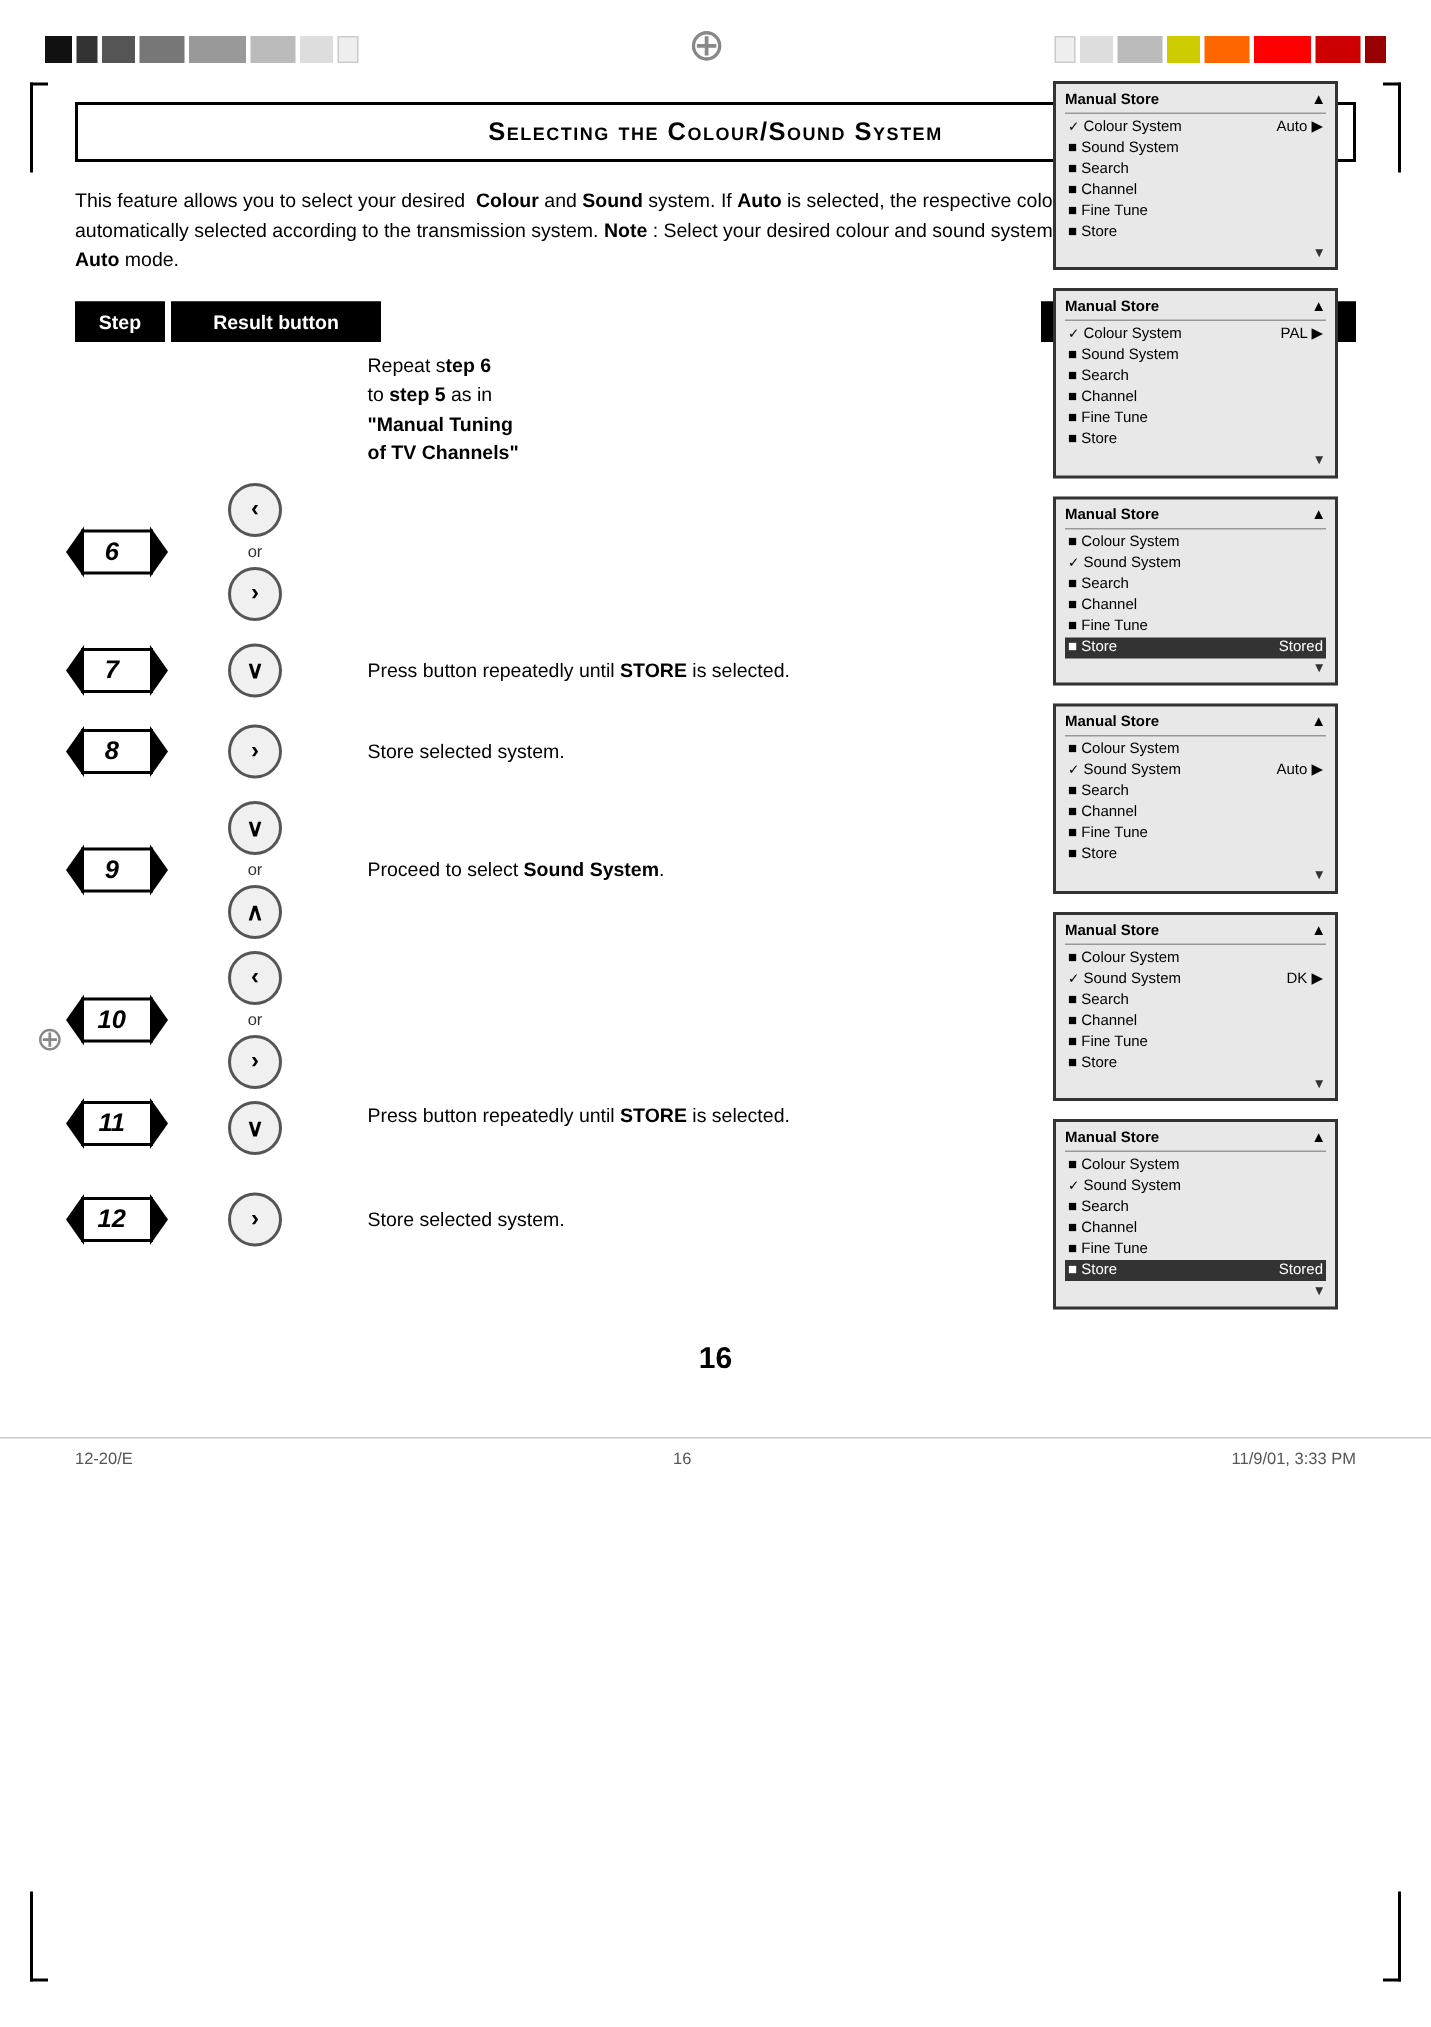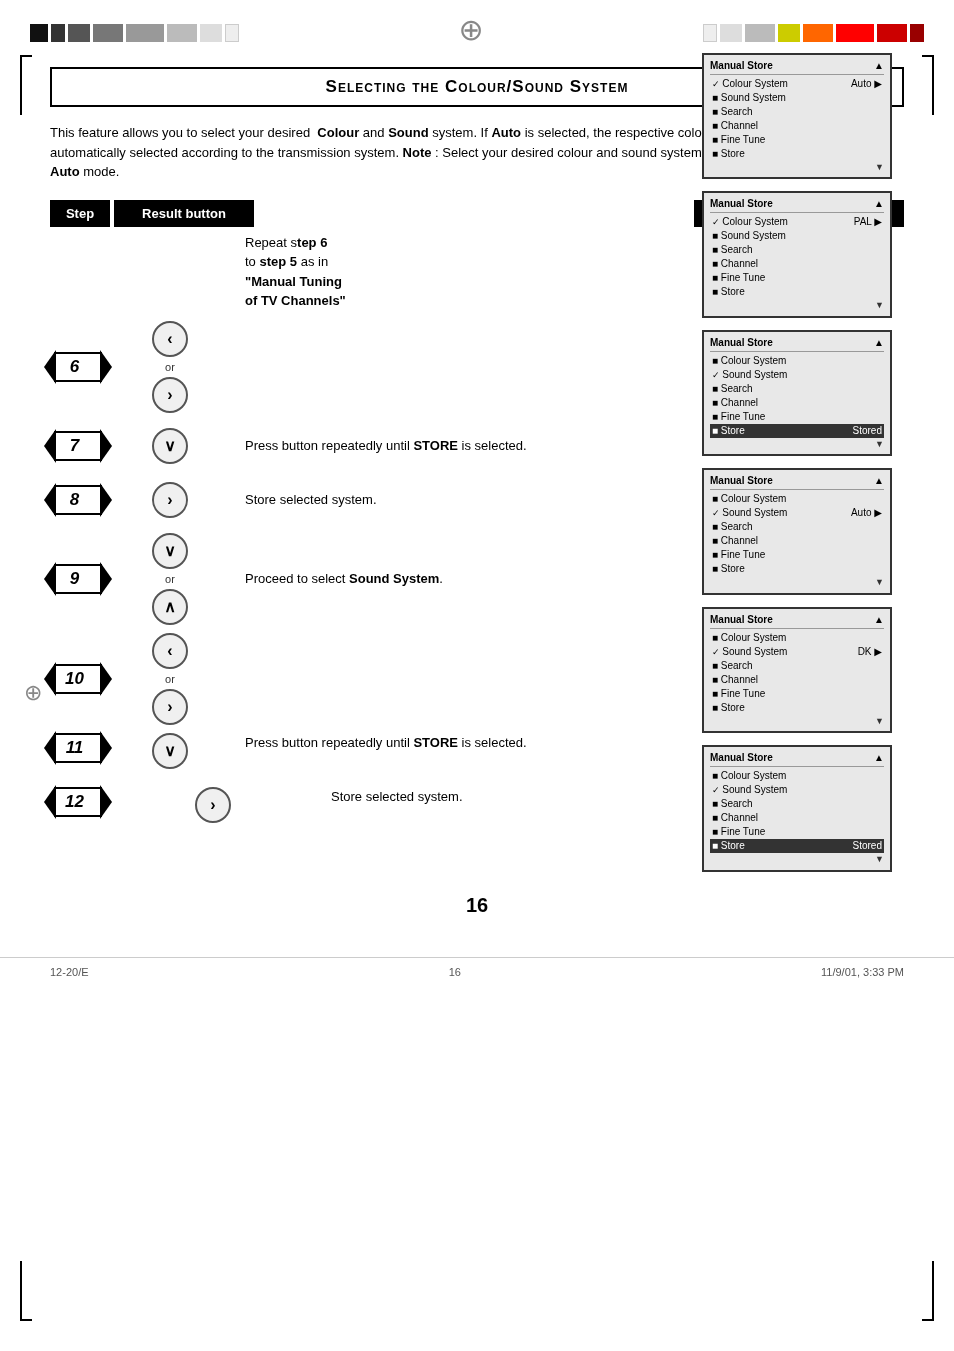--- a/index.html
+++ b/index.html
@@ -422,21 +422,21 @@
             </div>
         </div>
         <div style="width:130px;flex-shrink:0;display:flex;flex-direction:column;align-items:center;">
           <div class="btn-circle" style="font-size:16px;">∨</div>
         </div>
         <div class="step-desc">
           Press button repeatedly until <strong>STORE</strong> is selected.
         </div>
       </div>
 
-      <div class="step-row" style="margin-bottom:8px;gap:43px;">
+      <div class="step-row" style="align-items:center;margin-bottom:8px;">
         <div style="width:55px;flex-shrink:0;display:flex;justify-content:center;">
           <div class="badge-arrow">
               <strong>12</strong>
             </div>
         </div>
         <div style="width:130px;flex-shrink:0;display:flex;flex-direction:column;align-items:center;">
           <div class="btn-circle" style="font-size:16px;">›</div>
         </div>
         <div class="step-desc">
           Store selected system.

